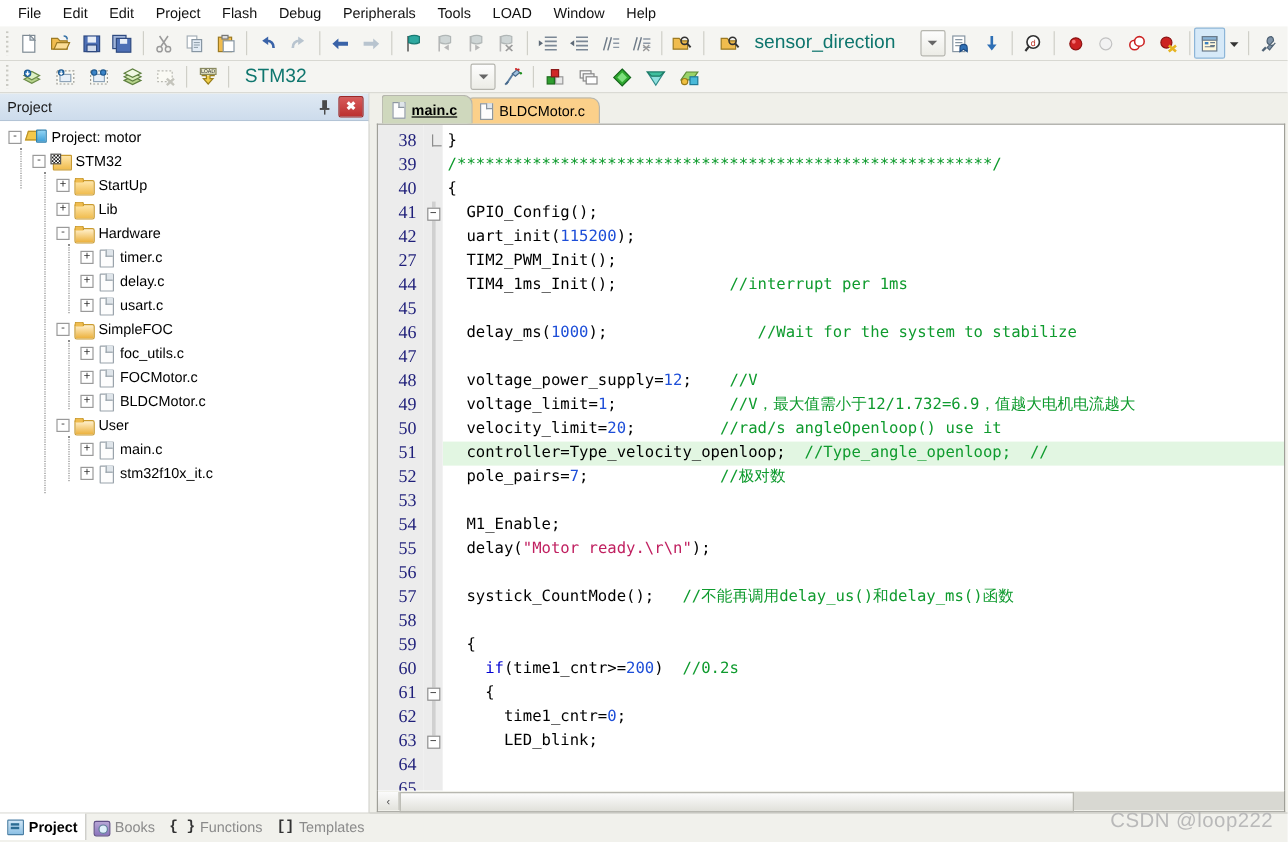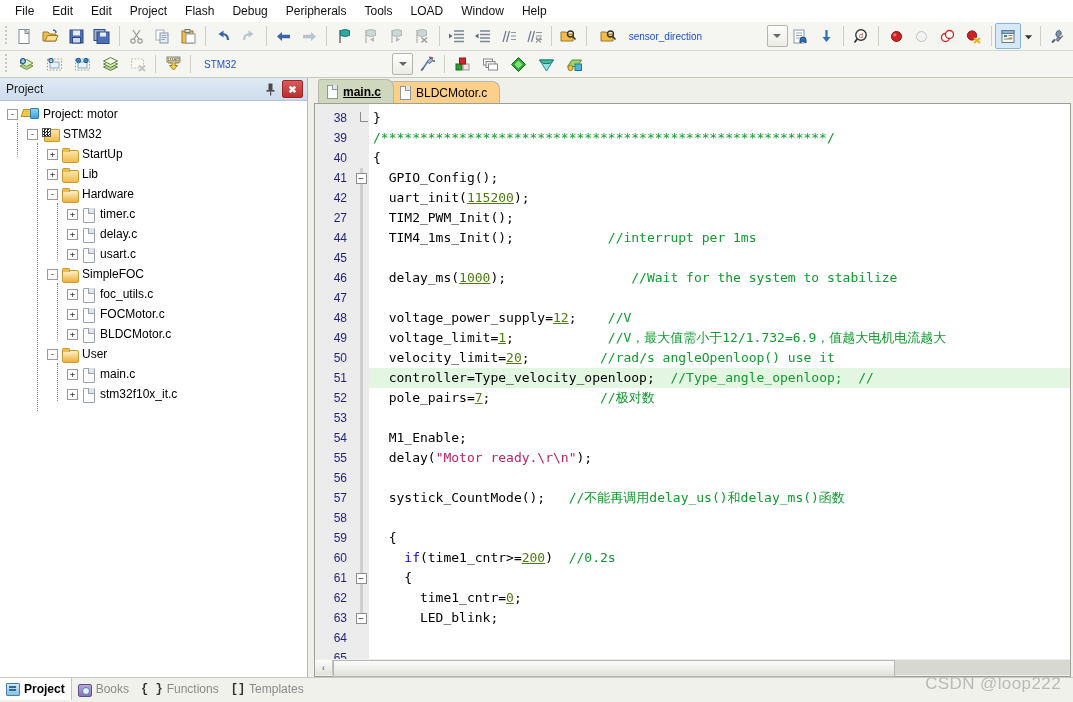--- a/index.html
+++ b/index.html
@@ -28,21 +28,21 @@
   .tb-btn{width:26px;height:24px;display:flex;align-items:center;justify-content:center;border:1px solid transparent;border-radius:2px;cursor:default;}
   .tb-btn.active{background:#d6e9f8;border:1px solid #8cb5d8;}
   .tb-sep{width:1px;height:20px;background:#cfcfc8;margin:0 4px;}
   .tb-sep2{width:1px;height:18px;background:#cfcfc8;margin:0 3px;}
 
   
   .ico{position:relative;width:17px;height:17px;display:block;}
 
   
   .target-combo{display:flex;align-items:center;height:20px;margin-left:4px;}
-  .target-text{font-size:10px;padding:0 6px;min-width:96px;color:#1d4ed8;white-space:nowrap;}
+  .target-text{font-size:16px;padding:0 6px;min-width:96px;color:#0f766e;white-space:nowrap;}
   .combo-arrow{
      width:19px;height:20px;border:1px solid #b5b5ae;background:linear-gradient(#fdfdfd,#ecece6);
      display:flex;align-items:center;justify-content:center;border-radius:2px;
   }
   .combo-arrow i{
      width:0;height:0;border-left:4px solid transparent;border-right:4px solid transparent;
      border-top:4px solid #666;display:block;
   }
   .wide-combo{width:182px;}
 
@@ -123,39 +123,39 @@
   .etab-doc:before{content:"";position:absolute;left:0;top:0;width:9px;height:12px;background:#fdfdfd;border:1px solid #8d97a0;}
   .etab-doc:after{content:"";position:absolute;left:5px;top:0;width:4px;height:4px;background:#dfe5ea;border-left:1px solid #8d97a0;border-bottom:1px solid #8d97a0;}
 
   .editor{
     flex:1 1 auto;background:#fff;border:1px solid #9f9f98;border-bottom:none;
     margin:0 2px 0 6px;display:flex;min-height:0;overflow:hidden;position:relative;
   }
   .codearea{flex:1 1 auto;display:flex;min-width:0;overflow:hidden;background:#fff;}
   .gutter{
     width:38px;flex:0 0 auto;background:#ececec;color:#1f1f7a;
-    font-family:Liberation Sans, sans-serif;font-size:12px;
+    font-family:Liberation Serif, serif;font-size:15px;
     text-align:right;padding-top:4px;user-select:none;
   }
   .foldcol{width:16px;flex:0 0 auto;background:#ececec;padding-top:4px;position:relative;}
   .codecol{flex:1 1 auto;min-width:0;padding-top:4px;overflow:hidden;position:relative;background:#fff;}
   .ln{height:20px;line-height:20px;padding-right:6px;}
   .fl{height:20px;line-height:20px;display:flex;align-items:center;justify-content:center;position:relative;}
   .cl{height:20px;line-height:20px;white-space:pre;font-family:"DejaVu Sans Mono","Liberation Mono",monospace;font-size:13px;color:#000;padding-left:4px;}
   .cl.hl{background:#e2f6e2;}
   
   .fbar{position:absolute;left:7px;top:0;bottom:0;width:3px;background:#d0d0d0;}
   .fbox{width:9px;height:9px;border:1px solid #8c8c8c;background:#fff;display:flex;align-items:center;
         justify-content:center;font-size:9px;line-height:7px;color:#333;z-index:2;position:relative;
         font-family:"DejaVu Sans Mono",monospace;}
   .fend{position:absolute;left:7px;width:7px;height:9px;border-left:1px solid #8c8c8c;border-bottom:1px solid #8c8c8c;top:4px;}
 
   
   .kw{color:#0000d2;}
-  .num{color:#4d7c0f;text-decoration:underline;}
+  .num{color:#1d4ed8;}
   .cm{color:#0f9b2e;}
   .str{color:#c02060;}
 
   
   .hscroll{height:17px;background:#f0f0ea;display:flex;align-items:center;margin:0 2px 0 6px;
      border:1px solid #9f9f98;border-top:none;flex:0 0 auto;}
   .hs-arrow{width:17px;height:15px;display:flex;align-items:center;justify-content:center;
      background:linear-gradient(#fbfbfb,#e3e3dd);border-right:1px solid #c0c0b8;font-size:9px;color:#4a4a4a;}
   .hs-track{flex:1 1 auto;height:15px;background:#d8d8d2;position:relative;}
   .hs-thumb{position:absolute;left:0;top:0;height:15px;width:560px;background:linear-gradient(#fcfcfc,#e0e0da);border:1px solid #b7b7b0;}

